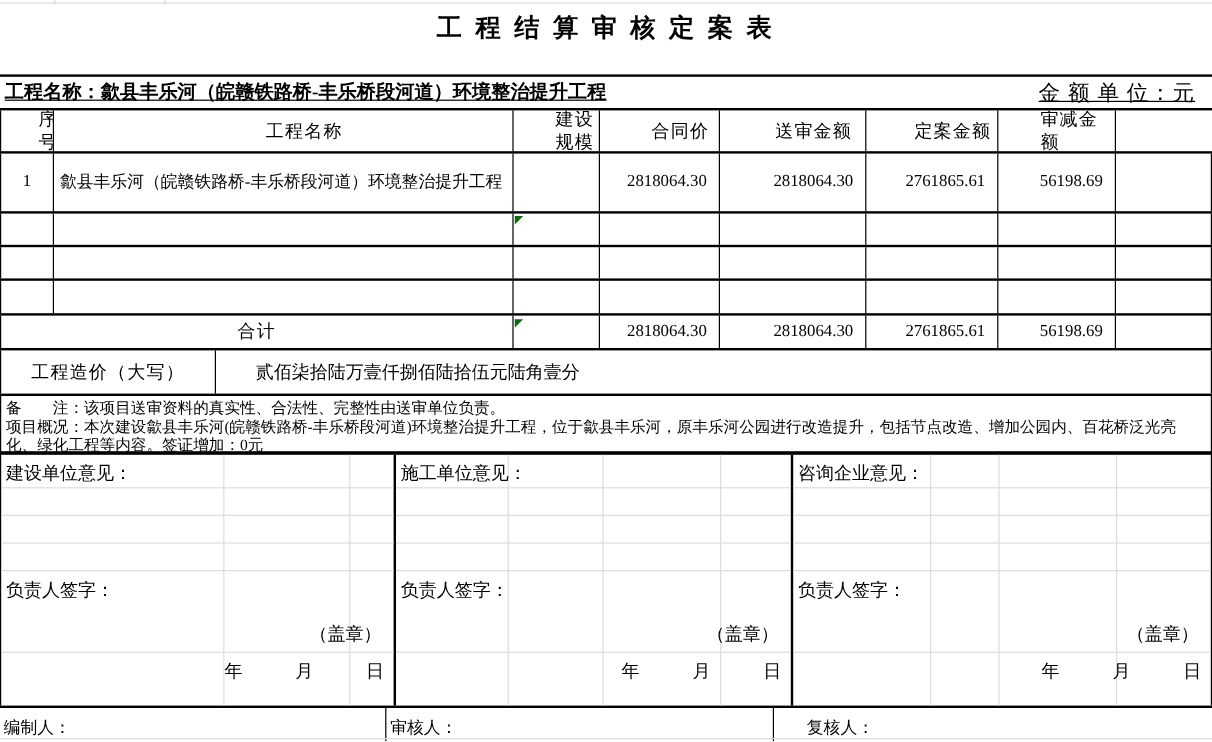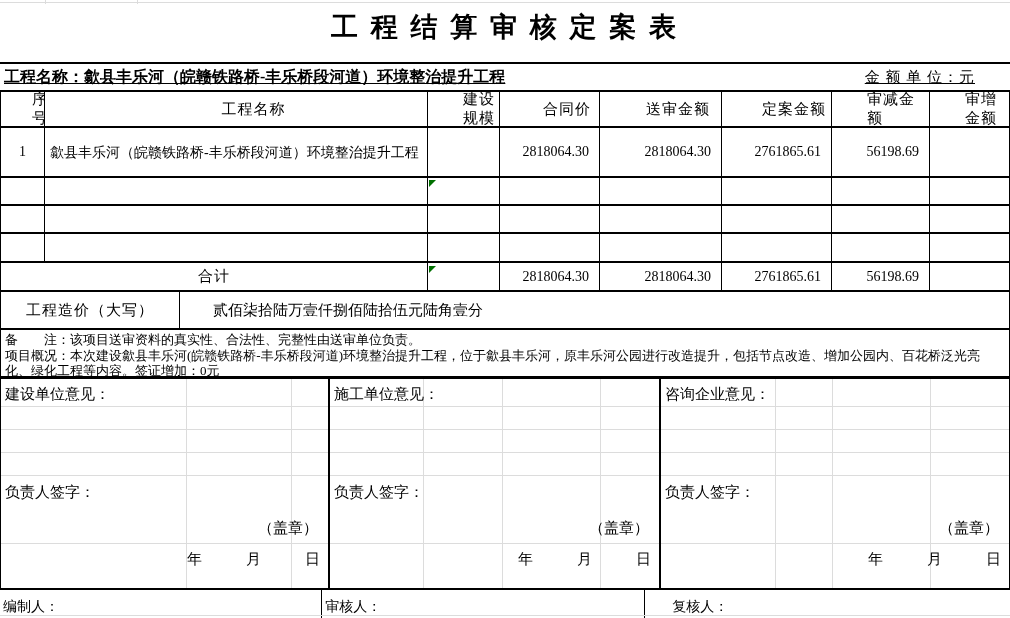--- a/index.html
+++ b/index.html
@@ -6,28 +6,28 @@
   .sheet{
     position:relative;width:1010px;height:618px;background:#fff;color:#000;
     font-family:"Liberation Serif","DejaVu Serif",serif;overflow:hidden;
   }
   
   .gl-h{position:absolute;height:1px;background:#dcdcdc;}
   .gl-v{position:absolute;width:1px;background:#dcdcdc;}
 
   .title{
     position:absolute;top:9px;left:0;width:100%;text-align:center;
-    font-size:27px;font-weight:bold;letter-spacing:3px;white-space:nowrap;
+    font-size:21px;font-weight:bold;letter-spacing:3px;white-space:nowrap;
   }
   .meta{
     position:absolute;top:62px;left:0;width:1010px;height:28px;box-sizing:border-box;
     border-top:2px solid #000;display:flex;align-items:center;justify-content:space-between;text-decoration:underline;
   }
   .meta-left{font-weight:bold;font-size:16px;padding-left:4px;white-space:nowrap;}
-  .meta-right{font-size:15px;padding-right:35px;letter-spacing:1px;white-space:nowrap;}
+  .meta-right{font-size:18px;padding-right:14px;letter-spacing:1px;white-space:nowrap;}
 
   
   .tbl{position:absolute;top:90px;left:0;width:1010px;border-top:2px solid #000;box-sizing:border-box;}
   .trow{display:flex;border-bottom:2px solid #000;box-sizing:border-box;}
   .tcell{
     box-sizing:border-box;border-right:1px solid #000;display:flex;align-items:center;
     justify-content:center;font-size:14px;overflow:hidden;
   }
   .tcell.first{border-left:1px solid #000;}
   .w0{width:45px}.w1{width:383px}.w2{width:72px}.w3{width:100px}
@@ -91,21 +91,20 @@
 
   <div class="tbl">
     <div class="trow hdr h-hdr">
       <div class="tcell first w0">序号</div>
       <div class="tcell w1">工程名称</div>
       <div class="tcell w2">建设规模</div>
       <div class="tcell w3">合同价</div>
       <div class="tcell w4">送审金额</div>
       <div class="tcell w5">定案金额</div>
       <div class="tcell w6">审减金额</div>
-      <div class="tcell w7">审增金额</div>
     </div>
 
     <div class="trow h-r1">
       <div class="tcell first w0">1</div>
       <div class="tcell w1 name-cell">歙县丰乐河（皖赣铁路桥-丰乐桥段河道）环境整治提升工程</div>
       <div class="tcell w2"></div>
       <div class="tcell w3 num">2818064.30</div>
       <div class="tcell w4 num">2818064.30</div>
       <div class="tcell w5 num">2761865.61</div>
       <div class="tcell w6 num">56198.69</div>

